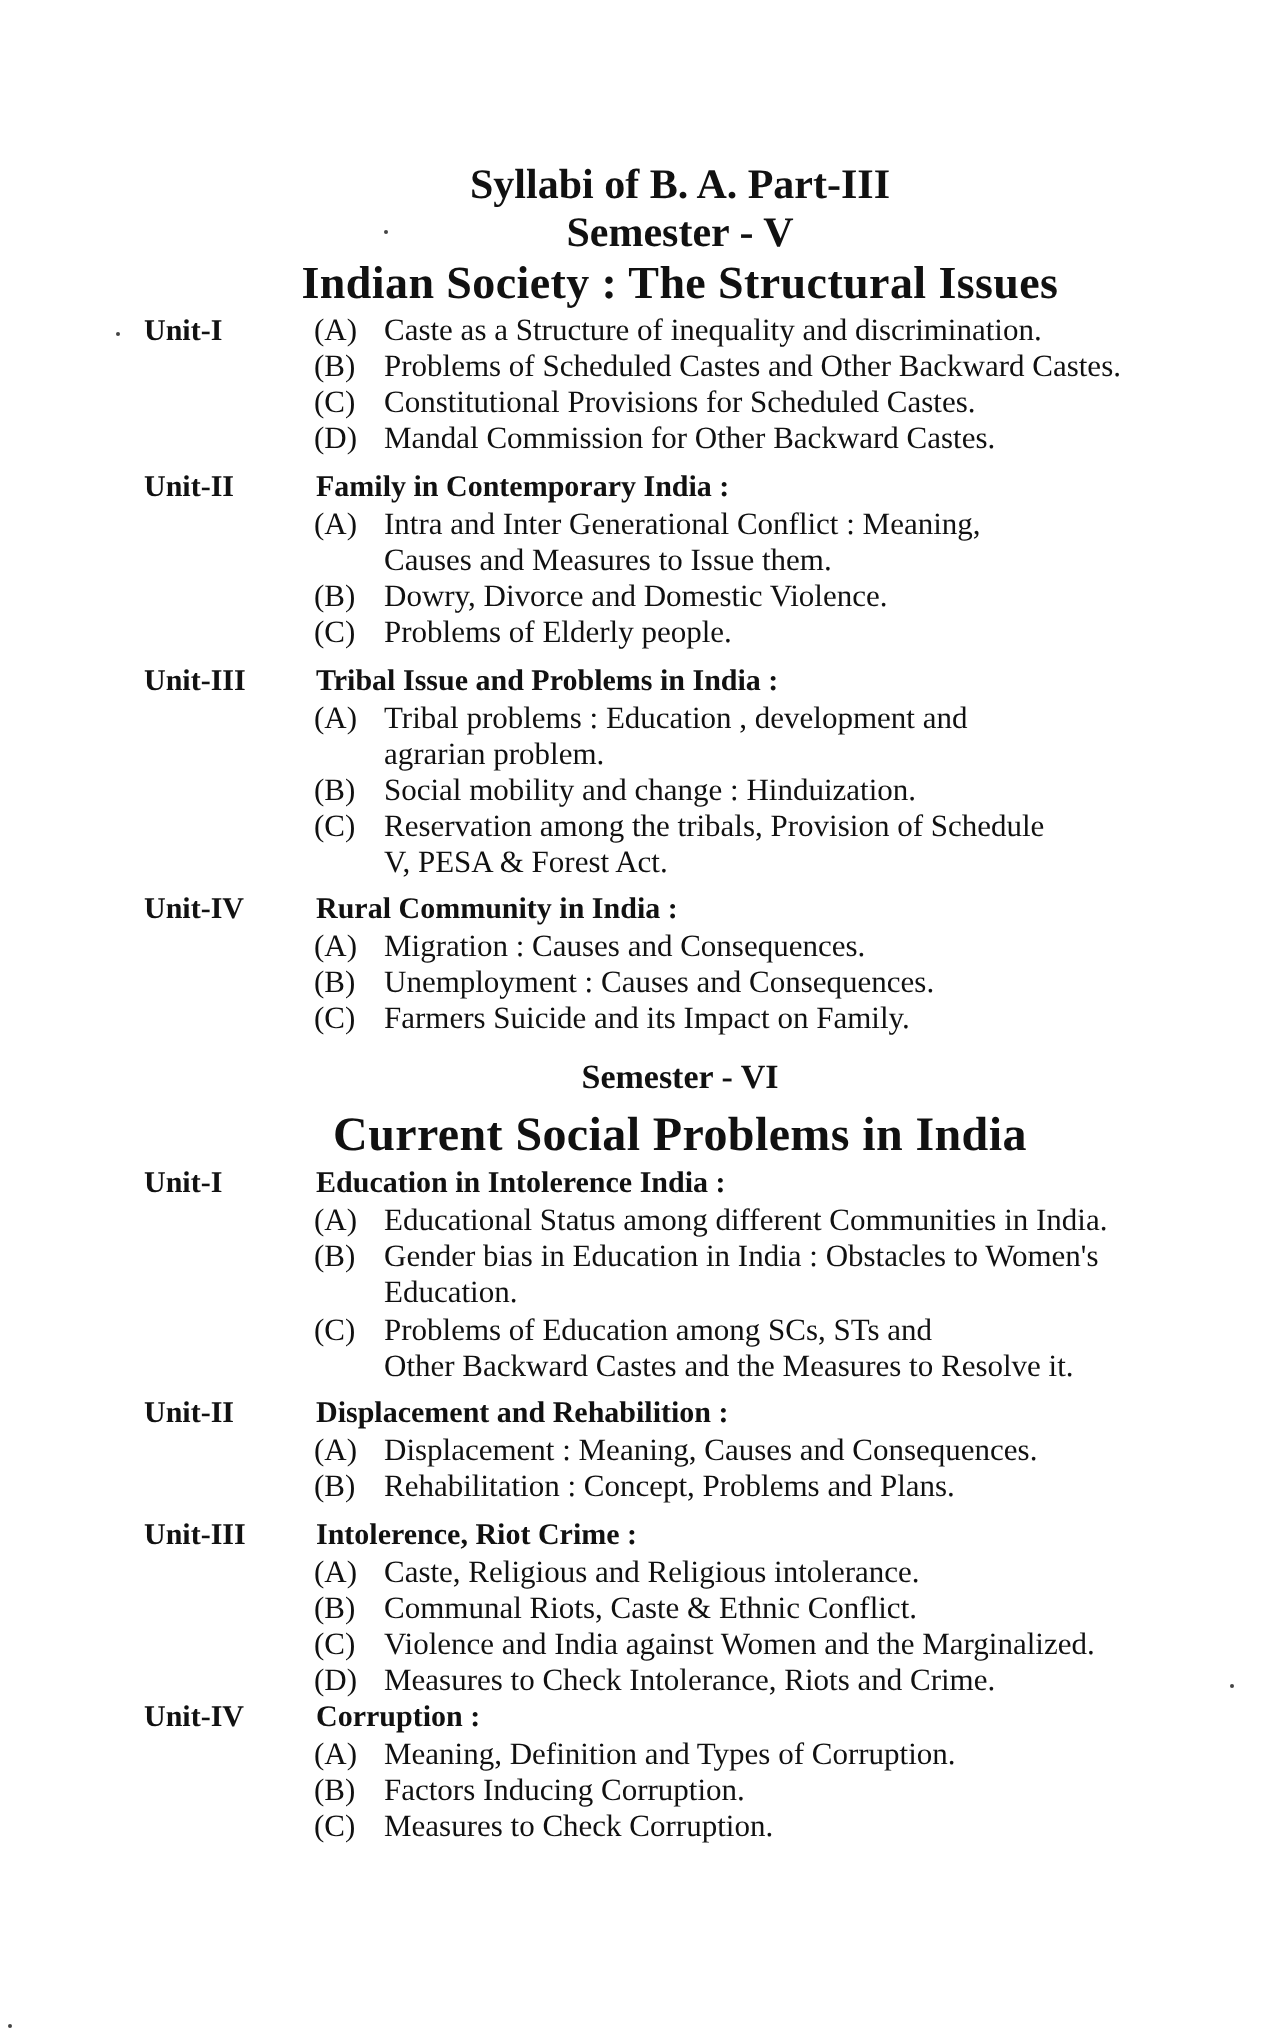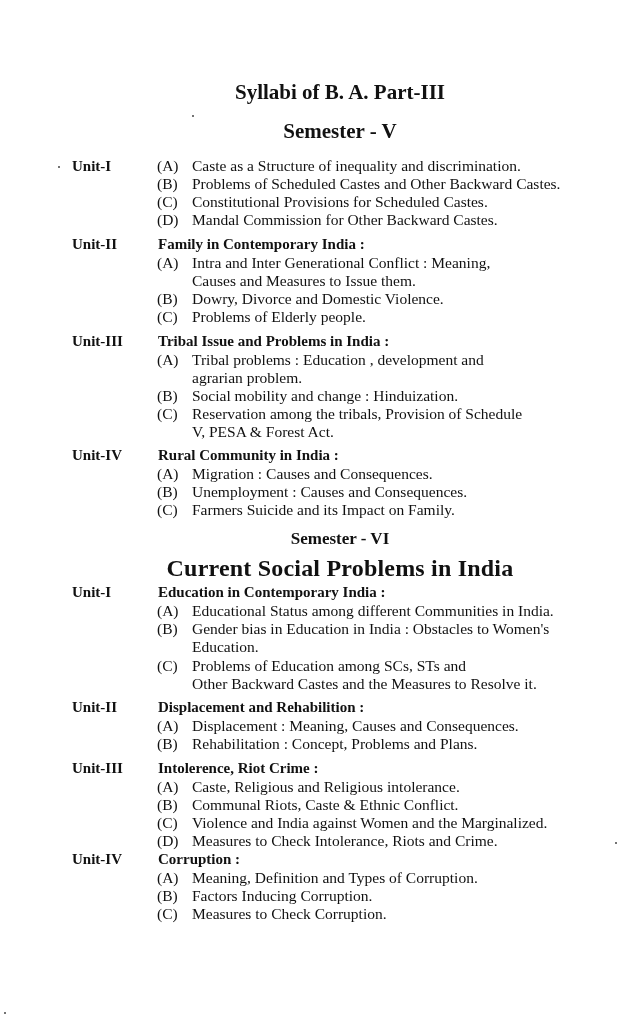--- a/index.html
+++ b/index.html
@@ -7,21 +7,21 @@
     width: 634px; height: 1018px; position: relative; overflow: hidden;
     font-family: "Liberation Serif", "DejaVu Serif", serif;
     color: #111111;
   }
   .page { position: absolute; left: 0; top: 0; width: 634px; height: 1018px; }
   .center-title {
     position: absolute; left: 140px; width: 400px; text-align: center;
     font-weight: bold; white-space: nowrap;
   }
   .t1 { top: 80px; font-size: 21px; }
-  .t2 { top: 104px; font-size: 21px; margin-top: 15px; }
+  .t2 { top: 104px; font-size: 21px; }
   .t3 { top: 129px; font-size: 23px; letter-spacing: 0.2px; }
   .t4 { top: 529px; font-size: 17px; }
   .t5 { top: 555px; font-size: 24px; letter-spacing: 0.2px; }
 
   .unit { position: absolute; left: 0; width: 634px; }
   .unit-label {
     position: absolute; left: 72px; font-weight: bold; font-size: 15px;
     white-space: nowrap;
   }
   .unit-heading {
@@ -34,20 +34,21 @@
   .cont { position: absolute; left: 192px; font-size: 15.5px; white-space: nowrap; }
   .speck { position: absolute; background: #444; width: 2px; height: 2px; border-radius: 1px; }
 </style>
 </head>
 <body>
 
 <div class="page">
 
   <div class="center-title t1">Syllabi of B. A. Part-III</div>
   <div class="center-title t2">Semester - V</div>
+  <div class="center-title t3">Indian Society : The Structural Issues</div>
 
   <div class="unit">
     <div class="unit-label" style="top:158px">Unit-I</div>
     <div class="item" style="top:157px">
       <span class="item-letter">(A)</span>
       <span class="item-text">Caste as a Structure of inequality and discrimination.</span>
     </div>
     <div class="item" style="top:175px">
       <span class="item-letter">(B)</span>
       <span class="item-text">Problems of Scheduled Castes and Other Backward Castes.</span>
@@ -114,21 +115,21 @@
       <span class="item-letter">(C)</span>
       <span class="item-text">Farmers Suicide and its Impact on Family.</span>
     </div>
   </div>
 
   <div class="center-title t4">Semester - VI</div>
   <div class="center-title t5">Current Social Problems in India</div>
 
   <div class="unit">
     <div class="unit-label" style="top:584px">Unit-I</div>
-    <div class="unit-heading" style="top:584px">Education in Contemporary  India :</div>
+    <div class="unit-heading" style="top:584px">Education in Intolerence  India :</div>
     <div class="item" style="top:602px">
       <span class="item-letter">(A)</span>
       <span class="item-text">Educational Status among different Communities in India.</span>
     </div>
     <div class="item" style="top:620px">
       <span class="item-letter">(B)</span>
       <span class="item-text">Gender bias in Education in India : Obstacles to Women's</span>
     </div>
     <div class="cont" style="top:638px">Education.</div>
     <div class="item" style="top:657px">

